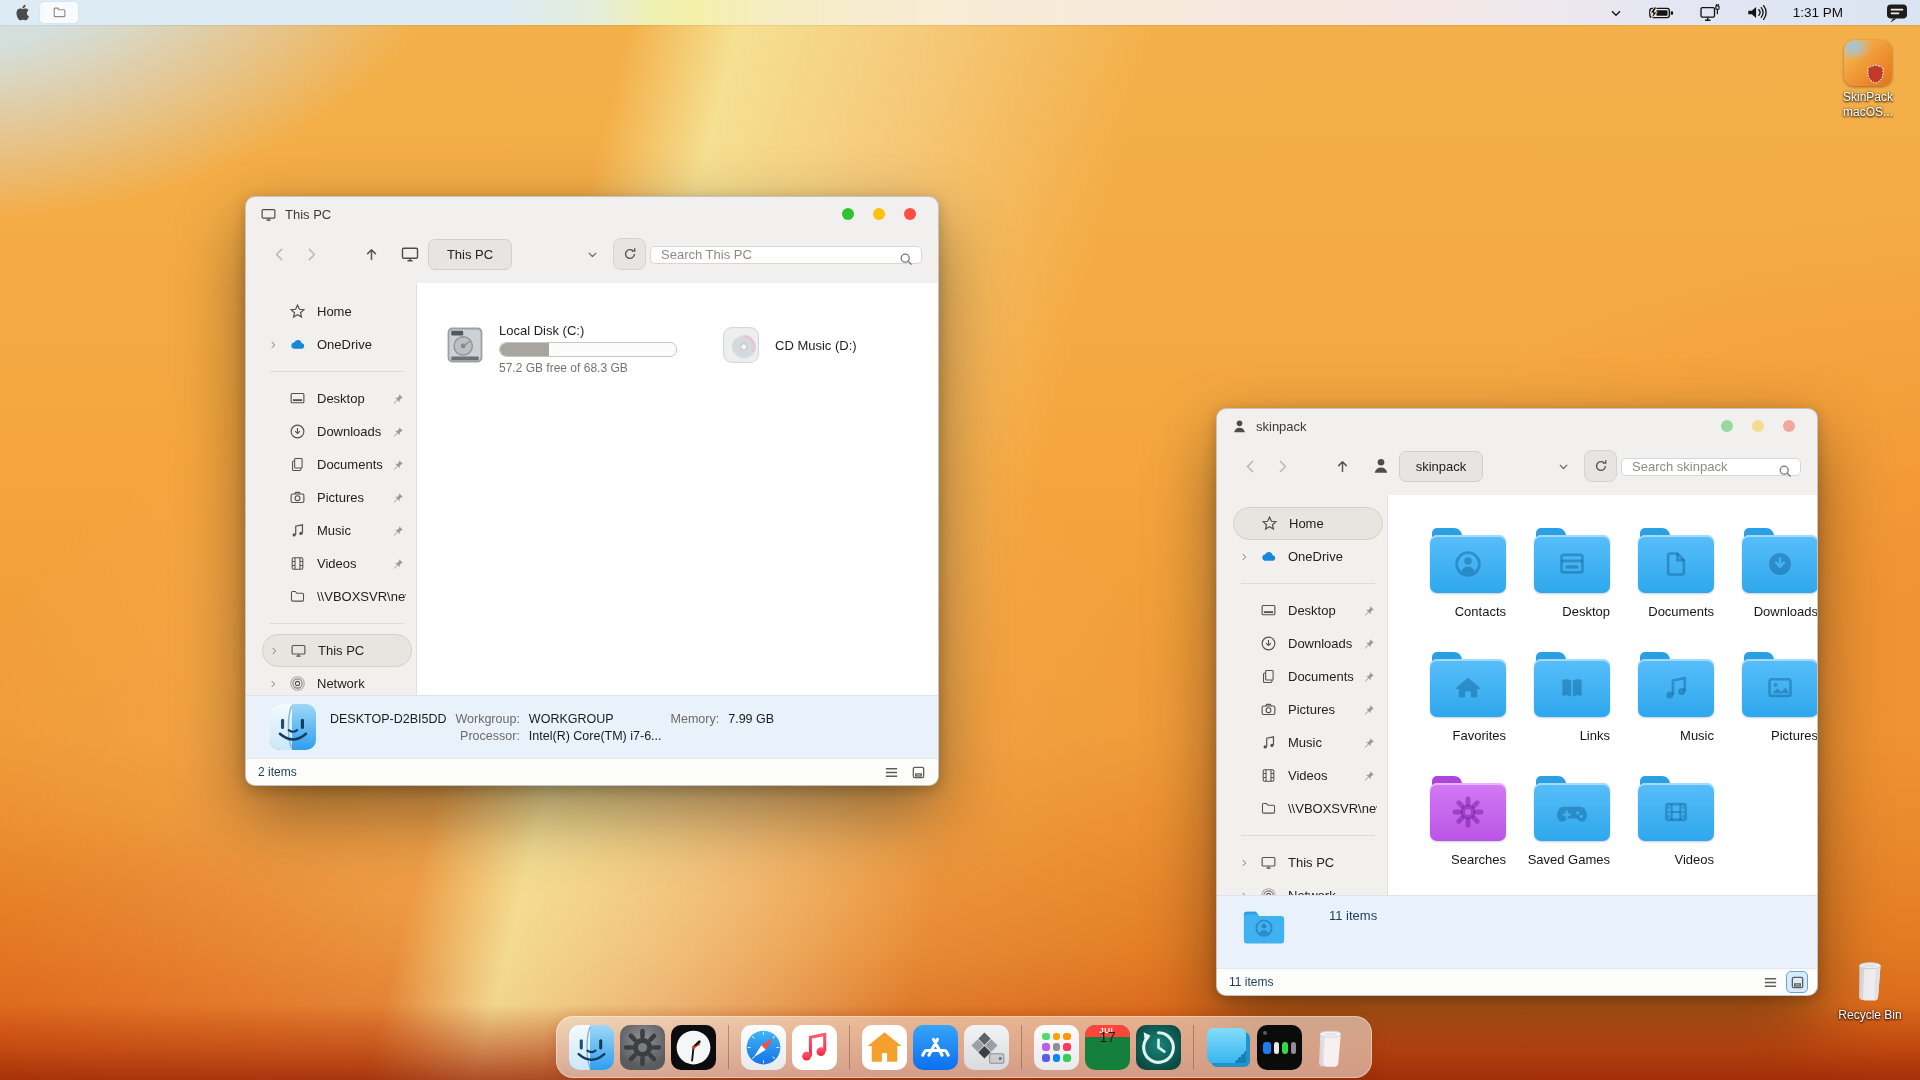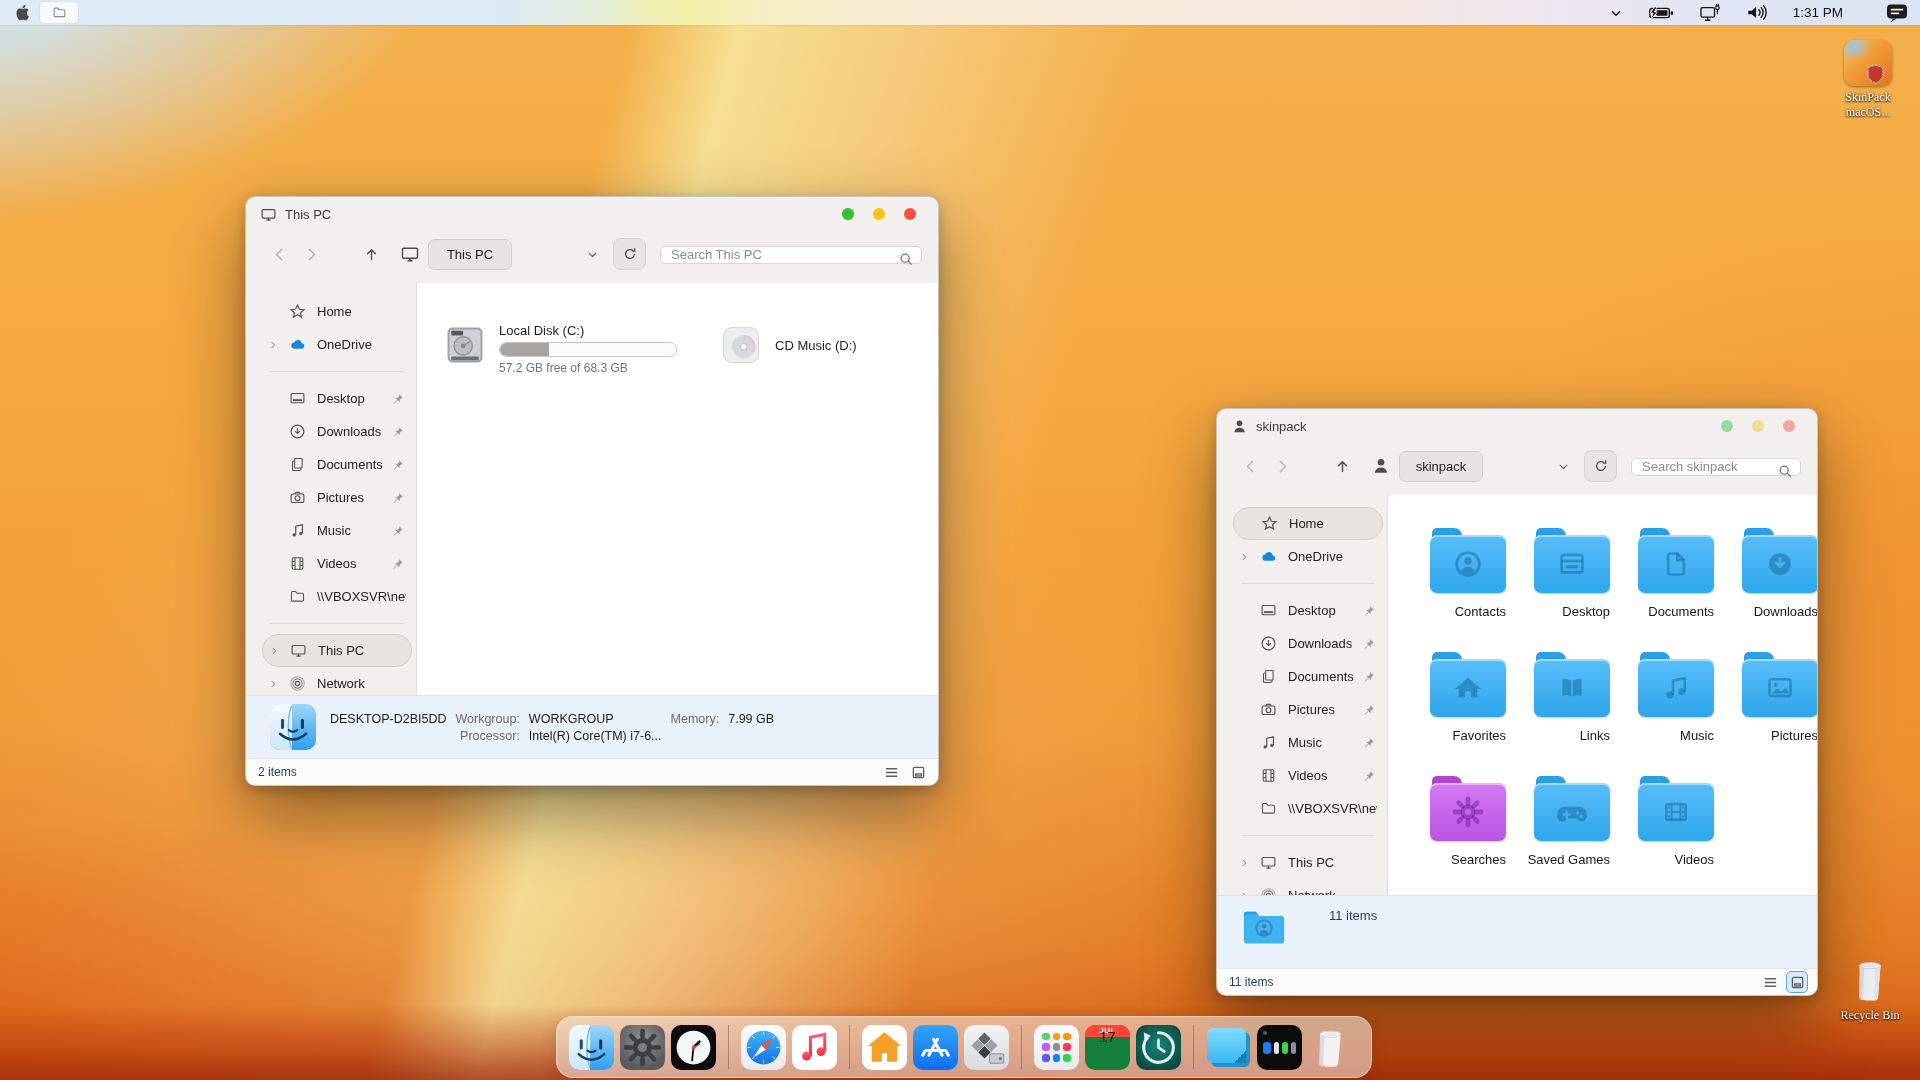--- a/index.html
+++ b/index.html
@@ -48,21 +48,21 @@
   .nav-btn svg{width:17px;height:17px;}
   .tb-up{margin-left:34px;}
   .tb-loc-icon{margin-left:16px;width:20px;height:20px;color:#4f4c49;}
   .crumb-btn{margin-left:8px;height:29px;min-width:58px;padding:0 12px;background:#e7e4e1;border:1px solid #d2cfca;
     border-radius:7px;display:flex;align-items:center;justify-content:center;font-size:13px;color:#222;}
   .crumb-chevron{margin-left:74px;color:#6f6d6a;display:flex;}
   .crumb-chevron svg{width:13px;height:13px;}
   .refresh-btn{margin-left:14px;width:31px;height:30px;background:#e7e4e1;border:1px solid #d6d3ce;border-radius:8px;
     display:flex;align-items:center;justify-content:center;color:#56544f;}
   .refresh-btn svg{width:16px;height:16px;}
-  .searchbox{margin-left:14px;flex:1;height:18px;position:relative;}
+  .searchbox{margin-left:4px;flex:1;height:18px;position:relative;}
   .searchbox input{width:100%;height:100%;box-sizing:border-box;border:1px solid #d9d6d2;border-radius:5px;
     background:#fff;padding:0 30px 0 10px;font-size:13px;color:#333;font-family:inherit;outline:none;}
   .searchbox input::placeholder{color:#8d8b88;}
   .search-mag{position:absolute;right:8px;top:6px;width:16px;height:16px;color:#767471;}
 
   .win-body{flex:1;display:flex;min-height:0;padding-left:12px;}
   .sidebar{flex:0 0 158px;background:#f2f0ed;padding-top:12px;border-right:1px solid #e3e0dc;overflow:hidden;}
   .sb-item{height:33px;display:flex;align-items:center;margin:0 4px;padding:0 6px;border-radius:16px;position:relative;}
   .sb-item.selected{background:#e8e5e1;border:1px solid #d4d1cc;height:31px;}
   .sb-chevron{width:15px;flex:0 0 15px;color:#7a7875;display:flex;align-items:center;}
@@ -130,21 +130,21 @@
   .tile svg{position:absolute;inset:0;width:100%;height:100%;}
   .cal-month{position:absolute;top:0;left:0;right:0;height:12px;line-height:12px;text-align:center;
     font-size:8px;font-weight:bold;color:#fff;background:#ff453a;border-radius:10px 10px 0 0;letter-spacing:.5px;}
   .cal-day{position:absolute;top:3px;left:0;right:0;text-align:center;font-size:15px;color:#1d1d1f;}
   .lp{position:absolute;inset:8px;display:grid;grid-template-columns:repeat(3,1fr);gap:3px;}
   .lp i{border-radius:3px;display:block;}
 
   
   .desk-icon{position:absolute;width:88px;display:flex;flex-direction:column;align-items:center;}
   .desk-icon .di-label{margin-top:4px;font-size:12px;color:#fff;text-align:center;line-height:1.25;
-    text-shadow:0 1px 2px rgba(0,0,0,.95), 0 0 3px rgba(0,0,0,.6);width:80px;font-family:Liberation Serif, serif;}
+    text-shadow:0 1px 2px rgba(0,0,0,.95), 0 0 3px rgba(0,0,0,.6);width:80px;}
   .skp-tile{width:48px;height:46px;border-radius:10px;position:relative;
     background:radial-gradient(26px 20px at 20% 15%, #9cc3e2, rgba(156,195,226,0) 70%),
       linear-gradient(135deg,#f3c467 0%,#f09c38 45%,#e4731d 100%);
     box-shadow:0 1px 3px rgba(0,0,0,.4);}
   .skp-shield{position:absolute;right:8px;bottom:2px;width:17px;height:20px;}
   .bin-icon{width:42px;height:48px;}
 
   .win-thispc{left:245px;top:196px;width:692px;height:588px;}
   .win-skinpack{left:1216px;top:408px;width:600px;height:586px;}
 </style>

